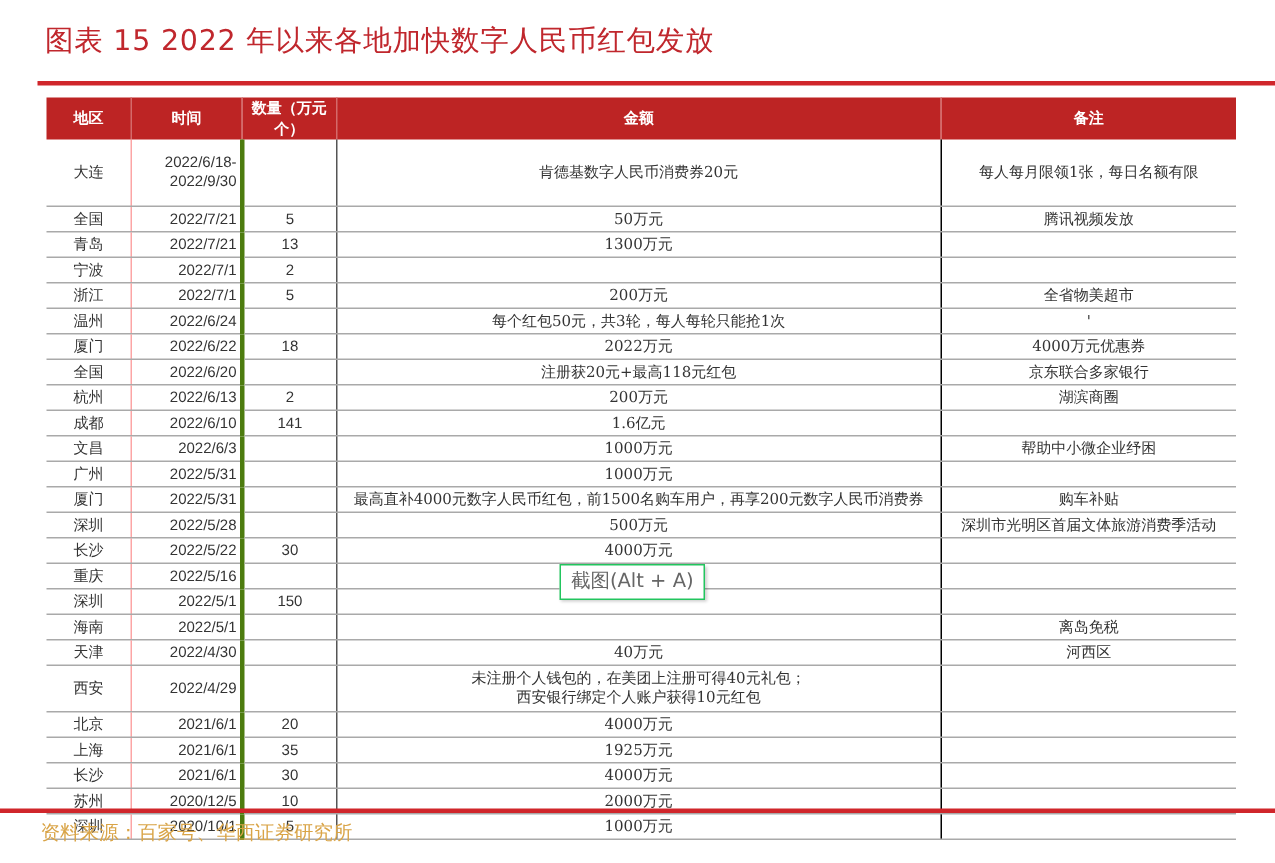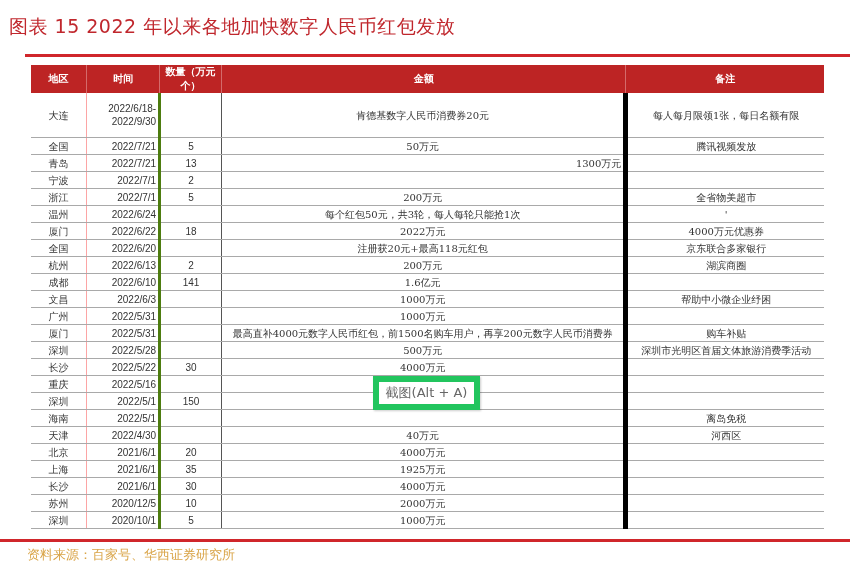--- a/index.html
+++ b/index.html
@@ -1,38 +1,38 @@
 <!DOCTYPE html>
 <html><head>
 <meta charset="utf-8">
 <style>
   html, body { margin: 0; padding: 0; background: #ffffff; }
   body { width: 850px; height: 575px; position: relative; overflow: hidden;
          font-family: "DejaVu Serif", "Liberation Serif", serif; }
-  .title { position: absolute; left: 9px; top: 14px; font-size: 19px; color: #c0272d;
+  .title { position: absolute; left: 30px; top: 14px; font-size: 19px; color: #c0272d;
            font-family: "DejaVu Sans", "Liberation Sans", sans-serif; letter-spacing: 0.5px; }
   .rule-top { position: absolute; left: 25px; top: 54px; width: 825px; height: 3px; background: #d0262b; }
   table.grid { position: absolute; left: 31px; top: 65px; width: 793px; border-collapse: collapse;
                font-size: 10px; color: #333; }
   table.grid th { background: #bd2424; color: #fff; font-weight: bold; height: 16px; padding: 0;
                   font-size: 10px; border-left: 1px solid #d46a6a; }
   table.grid th:first-child { border-left: none; }
   table.grid td { border-bottom: 1px solid #a9a9a9; height: 16px; padding: 0 2px; text-align: center;
                   white-space: nowrap; font-size: 10px; line-height: 13px; }
   table.grid td.c1 { border-right: 1px solid #fca5a5; font-weight: normal; width: 56px; }
   table.grid td.c2 { border-right: 3px solid #4d7c0f; width: 70px; font-family: "Liberation Sans", sans-serif; text-align: right; }
   table.grid td.c3 { border-right: 1px solid #555; width: 62px; font-family: "Liberation Sans", sans-serif; }
-  table.grid td.c4 { border-right: 5px solid #000000; width: 400px; }
+  table.grid td.c4 { border-right: 1px solid #000000; width: 400px; }
   table.grid td.c5 { width: 195px; }
   table.grid tr.tall td { height: 44px; }
   table.grid tr.mid td { height: 30px; }
   .rule-bottom { position: absolute; left: 0; top: 539px; width: 850px; height: 3px; background: #d0262b; }
   .source { position: absolute; left: 27px; top: 546px; font-size: 13px; color: #d9a447; }
   .tooltip { position: absolute; left: 373px; top: 376px; width: 95px; height: 22px; background: #fff;
-             border: 6px solid #22c55e; box-shadow: 1px 1px 2px rgba(0,0,0,0.2);
+             border: 1px solid #22c55e; box-shadow: 1px 1px 2px rgba(0,0,0,0.2);
              font-family: "DejaVu Sans", sans-serif; font-size: 13px; color: #666;
              line-height: 22px; text-align: center; }
 </style>
 </head>
 <body>
 
 <div class="title">图表 15 2022 年以来各地加快数字人民币红包发放</div>
 <div class="rule-top"></div>
 
 <table class="grid">
@@ -57,21 +57,21 @@
         <td class="c1">全国</td>
         <td class="c2">2022/7/21</td>
         <td class="c3">5</td>
         <td class="c4" style="text-align: center;">50万元</td>
         <td class="c5">腾讯视频发放</td>
       </tr>
       <tr>
         <td class="c1">青岛</td>
         <td class="c2">2022/7/21</td>
         <td class="c3">13</td>
-        <td class="c4" style="text-align: right;">1300万元</td>
+        <td class="c4" style="text-align: center;">1300万元</td>
         <td class="c5"></td>
       </tr>
       <tr>
         <td class="c1">宁波</td>
         <td class="c2">2022/7/1</td>
         <td class="c3">2</td>
         <td class="c4" style="text-align: center;"></td>
         <td class="c5"></td>
       </tr>
       <tr>
@@ -172,20 +172,27 @@
         <td class="c4" style="text-align: center;"></td>
         <td class="c5">离岛免税</td>
       </tr>
       <tr>
         <td class="c1">天津</td>
         <td class="c2">2022/4/30</td>
         <td class="c3"></td>
         <td class="c4" style="text-align: center;">40万元</td>
         <td class="c5">河西区</td>
       </tr>
+      <tr class="mid">
+        <td class="c1">西安</td>
+        <td class="c2">2022/4/29</td>
+        <td class="c3"></td>
+        <td class="c4" style="text-align: center;">未注册个人钱包的，在美团上注册可得40元礼包；<br>西安银行绑定个人账户获得10元红包</td>
+        <td class="c5"></td>
+      </tr>
       <tr>
         <td class="c1">北京</td>
         <td class="c2">2021/6/1</td>
         <td class="c3">20</td>
         <td class="c4" style="text-align: center;">4000万元</td>
         <td class="c5"></td>
       </tr>
       <tr>
         <td class="c1">上海</td>
         <td class="c2">2021/6/1</td>

